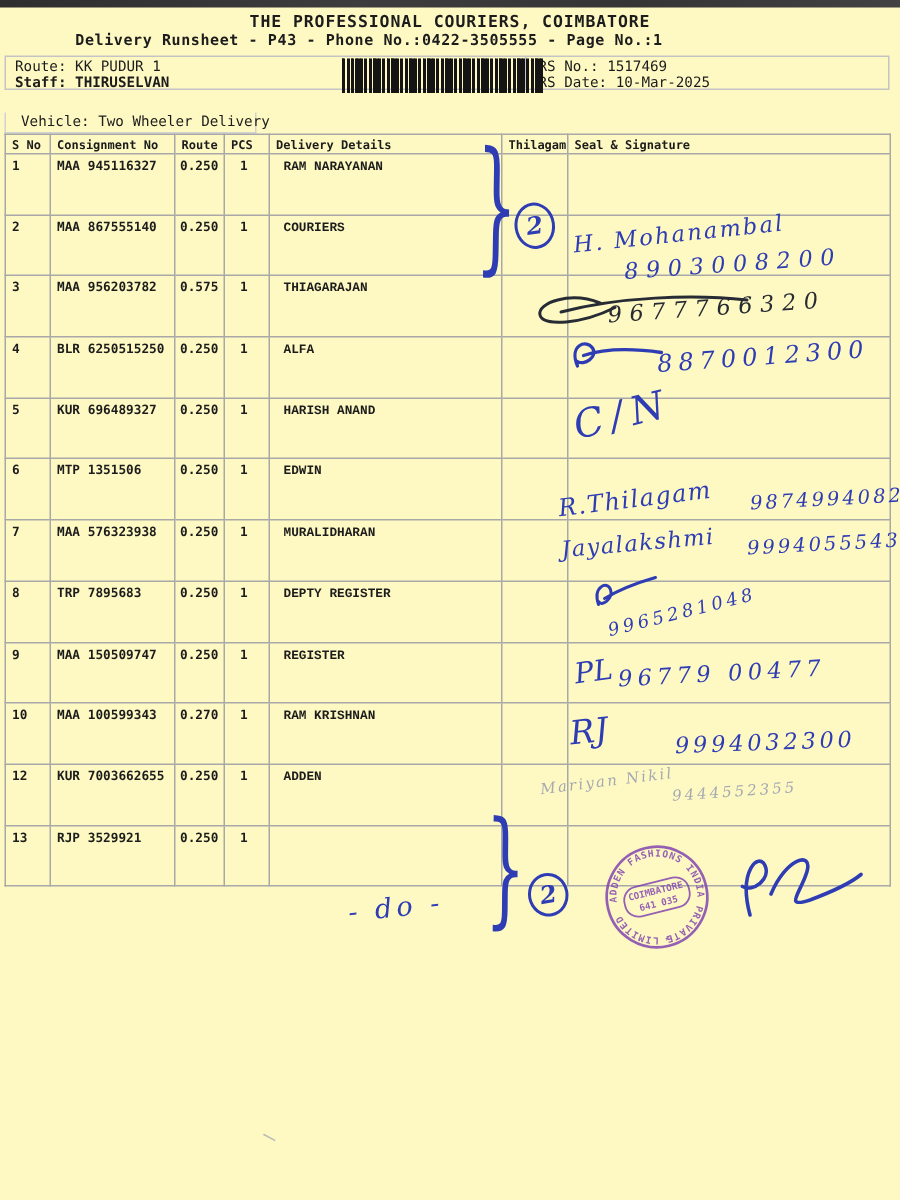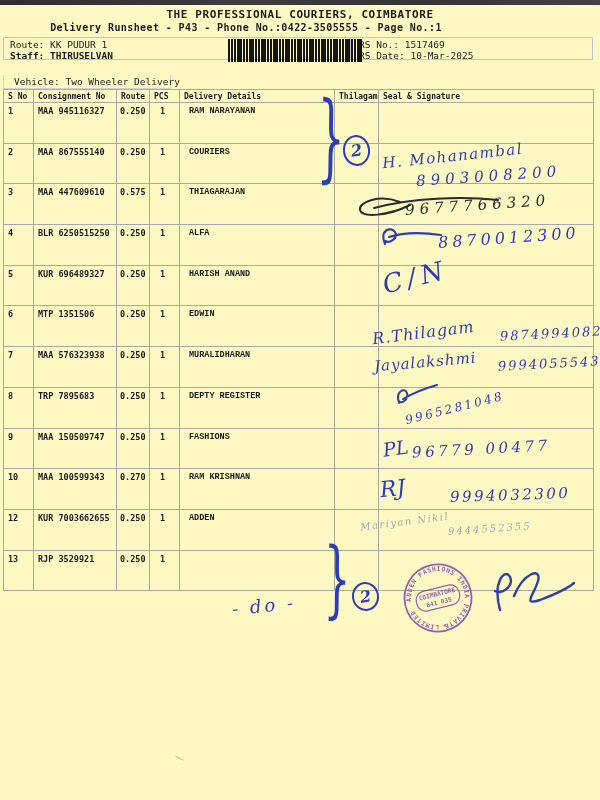--- a/index.html
+++ b/index.html
@@ -126,21 +126,21 @@
           <td>2</td>
           <td>MAA 867555140</td>
           <td>0.250</td>
           <td>1</td>
           <td>COURIERS</td>
           <td></td>
           <td></td>
         </tr>
         <tr>
           <td>3</td>
-          <td>MAA 447609610</td>
+          <td>MAA 956203782</td>
           <td>0.575</td>
           <td>1</td>
           <td>THIAGARAJAN</td>
           <td></td>
           <td></td>
         </tr>
         <tr>
           <td>4</td>
           <td>BLR 6250515250</td>
           <td>0.250</td>
@@ -183,21 +183,21 @@
           <td>1</td>
           <td>DEPTY REGISTER</td>
           <td></td>
           <td></td>
         </tr>
         <tr>
           <td>9</td>
           <td>MAA 150509747</td>
           <td>0.250</td>
           <td>1</td>
-          <td>FASHIONS</td>
+          <td>REGISTER</td>
           <td></td>
           <td></td>
         </tr>
         <tr>
           <td>10</td>
           <td>MAA 100599343</td>
           <td>0.270</td>
           <td>1</td>
           <td>RAM KRISHNAN</td>
           <td></td>

